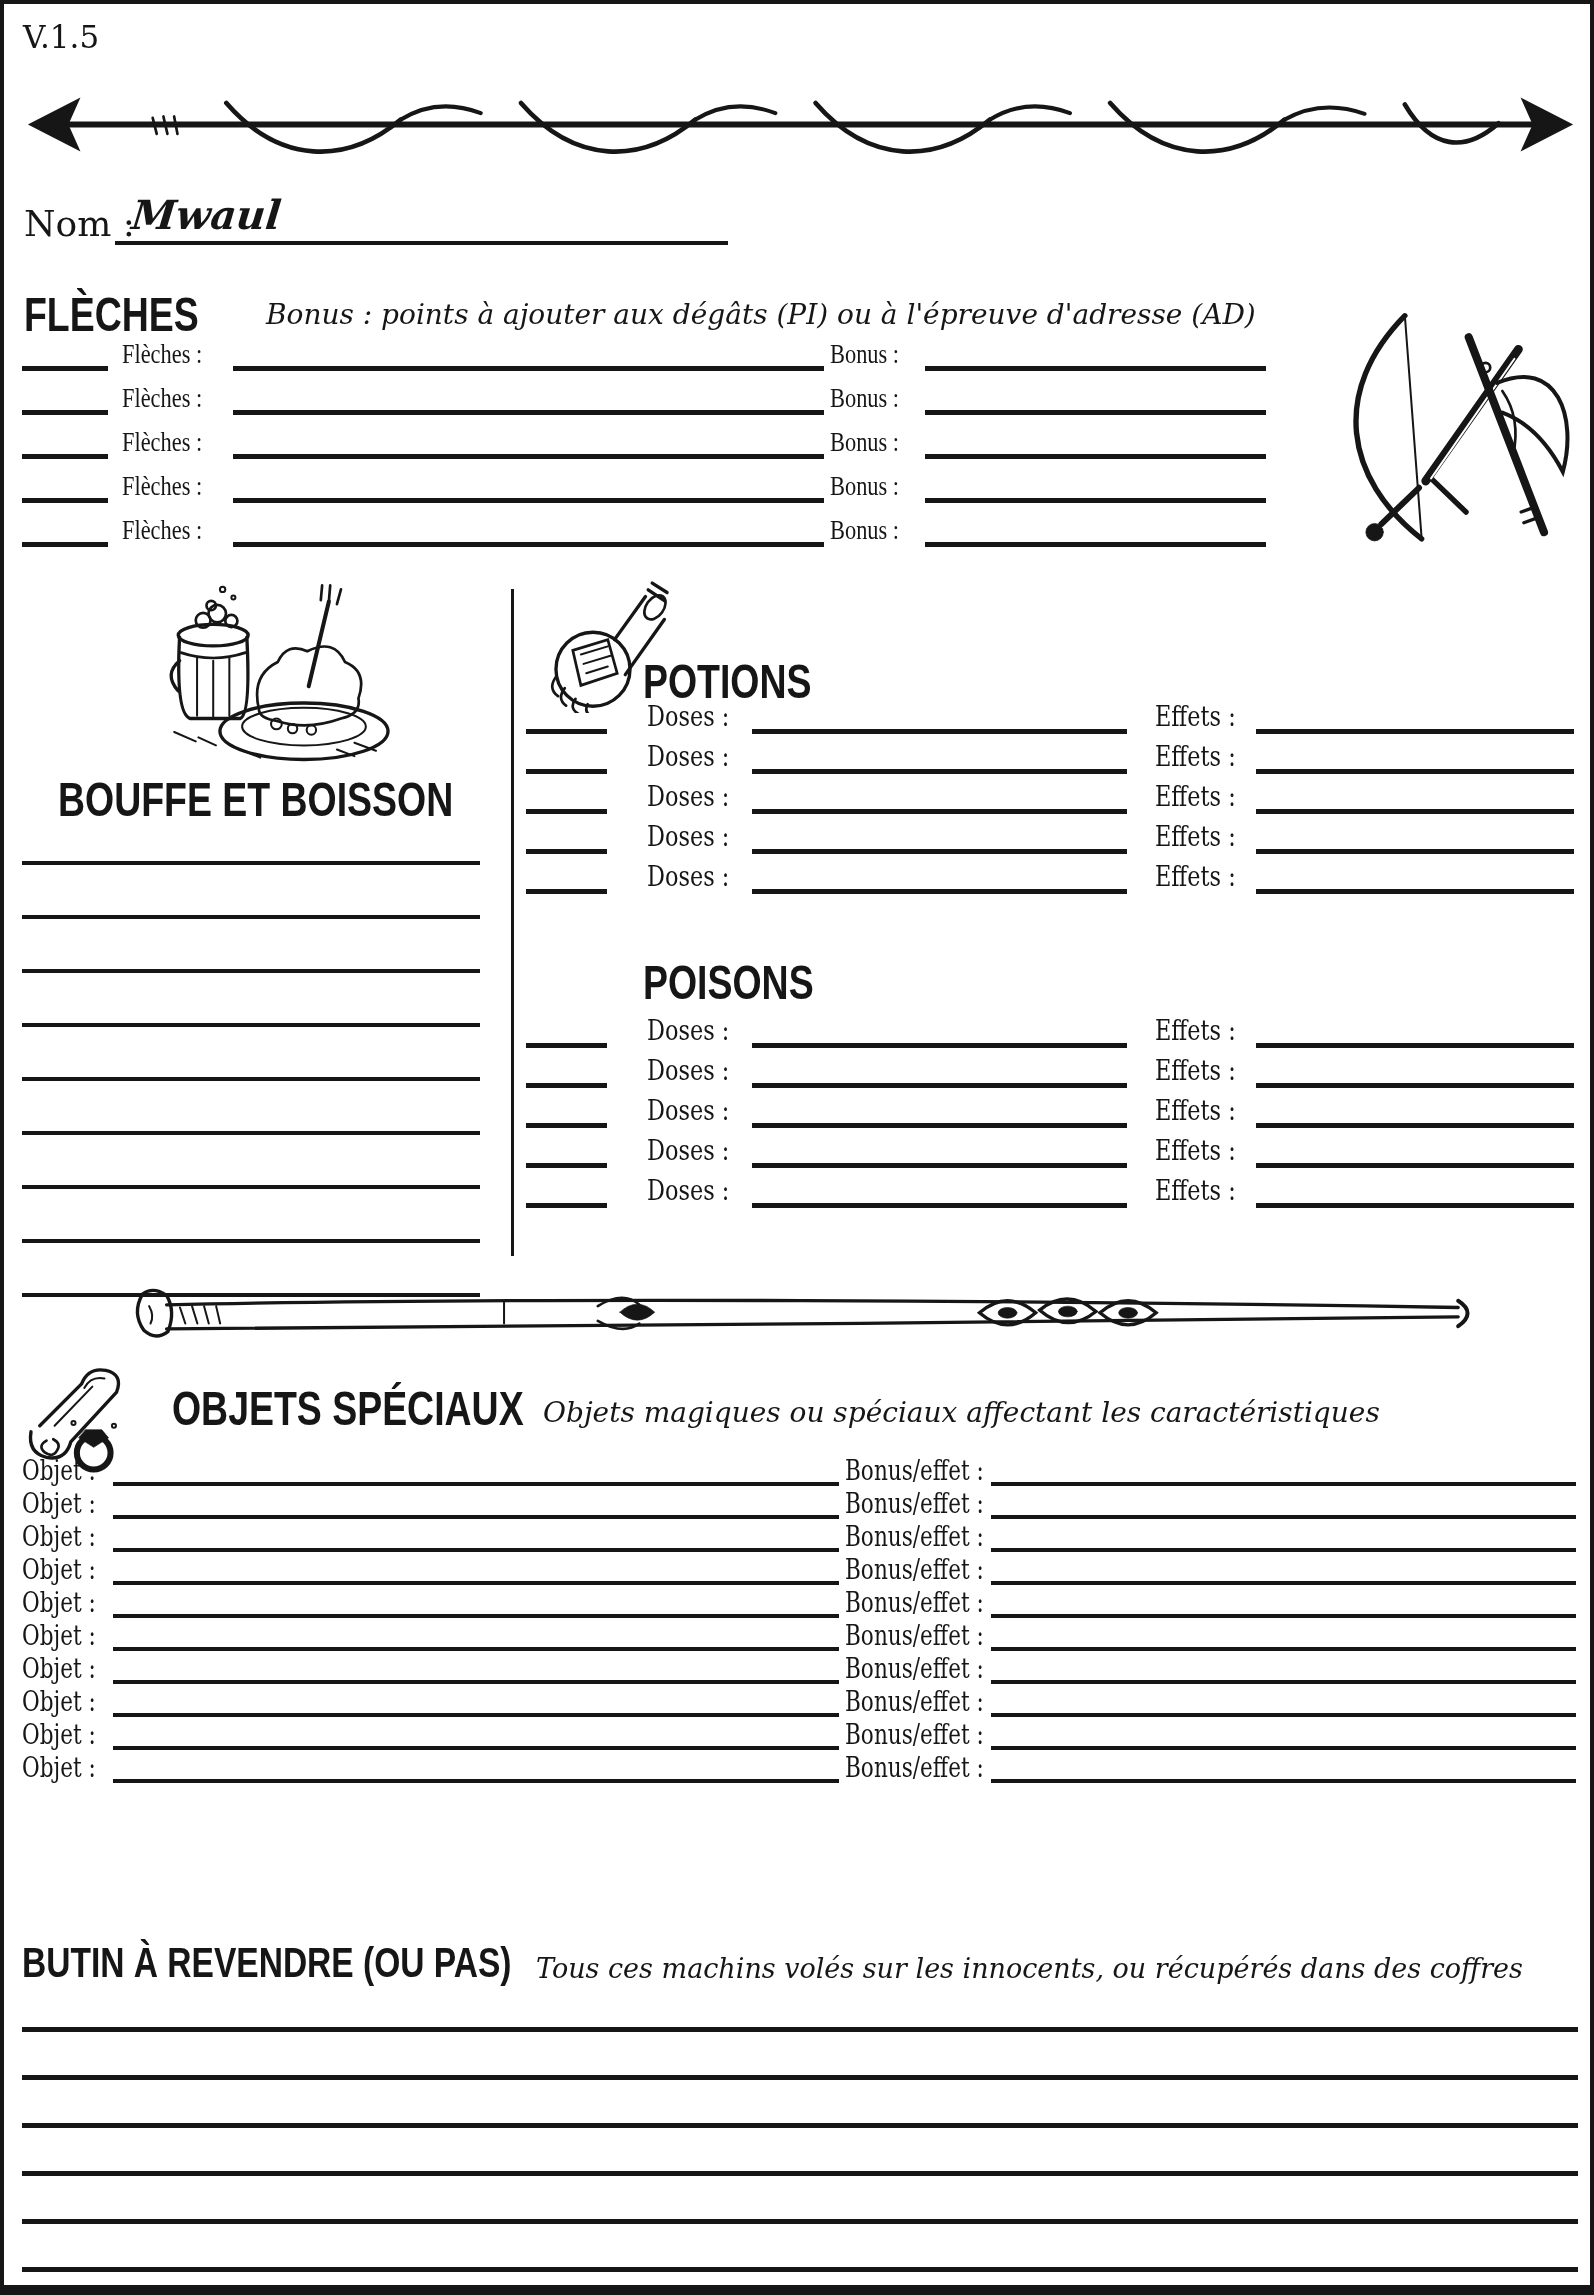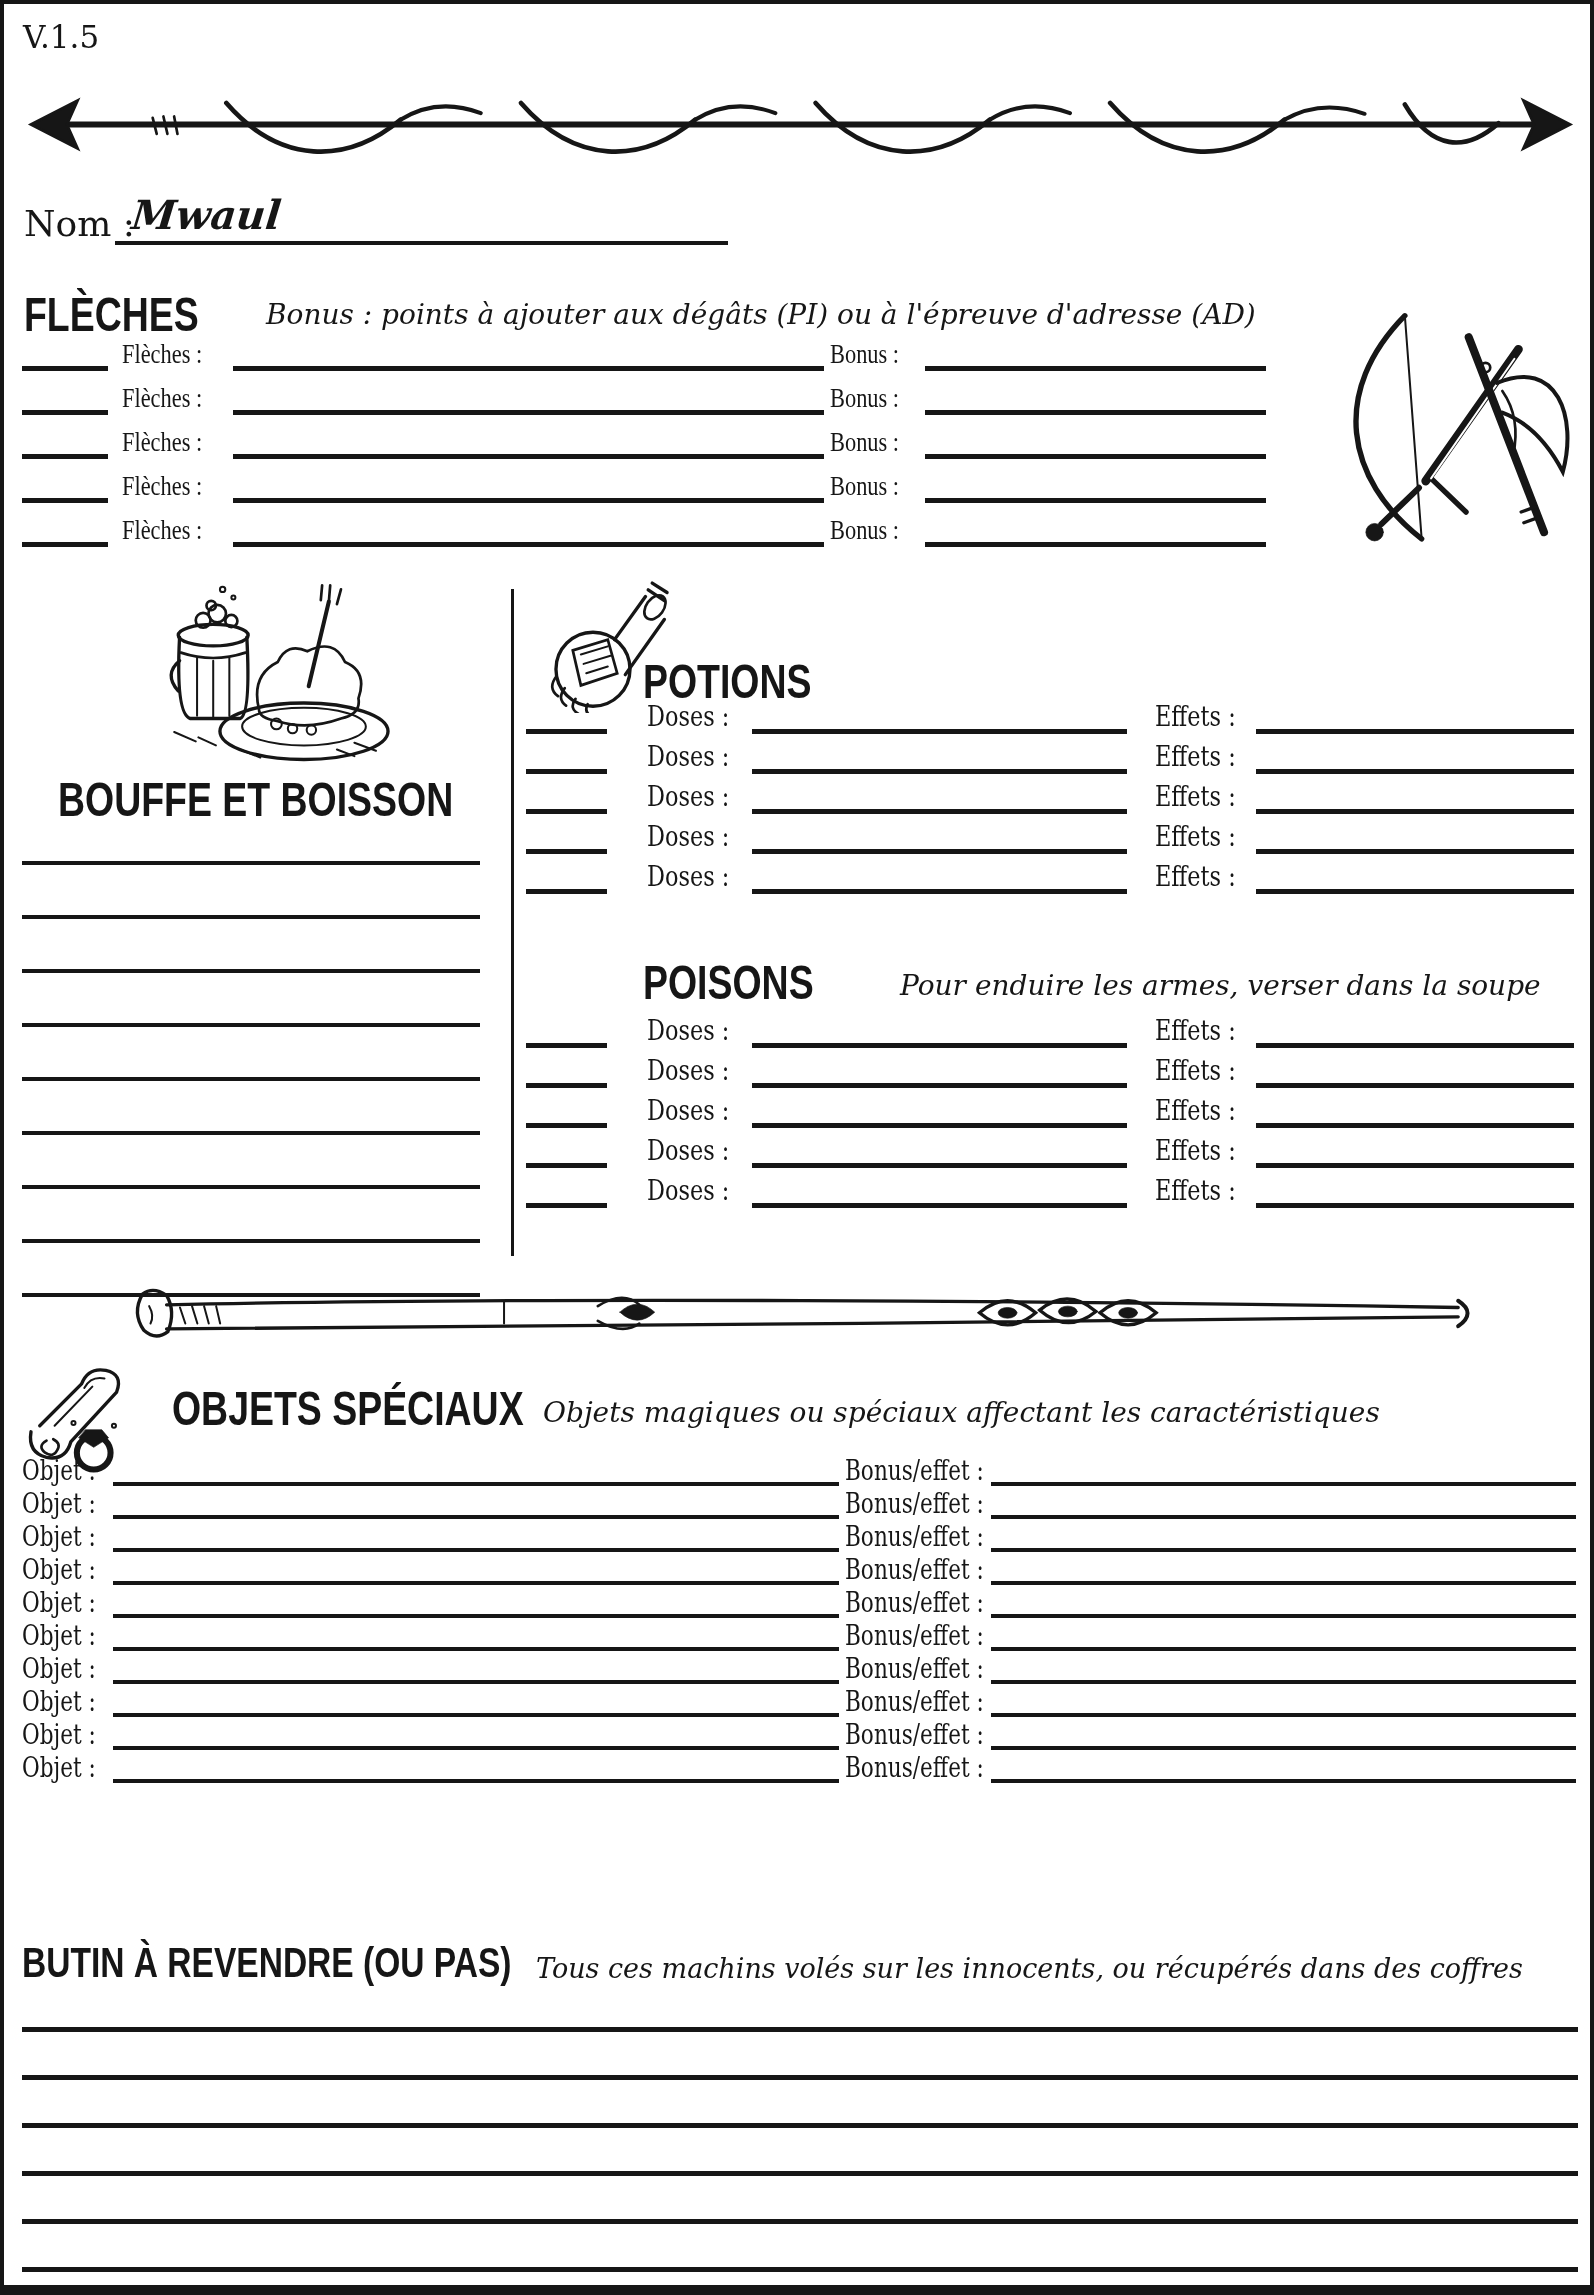--- a/index.html
+++ b/index.html
@@ -221,21 +221,20 @@
       <div class="prow">
         <div class="seg s-q"></div>
         <div class="lbl l-d">Doses :</div>
         <div class="seg s-d"></div>
         <div class="lbl l-e">Effets :</div>
         <div class="seg s-e"></div>
       </div>
     </div>
 
   <div class="abs hx" style="left:639px;top:951px;font-size:48px;">POISONS</div>
-  <div class="abs sub" style="left:896px;top:965px;">Pour enduire les armes, verser dans la soupe</div>
   <div class="abs" style="left:512px;top:1004px;width:1078px;">
       <div class="prow">
         <div class="seg s-q"></div>
         <div class="lbl l-d">Doses :</div>
         <div class="seg s-d"></div>
         <div class="lbl l-e">Effets :</div>
         <div class="seg s-e"></div>
       </div>
       <div class="prow">
         <div class="seg s-q"></div>

